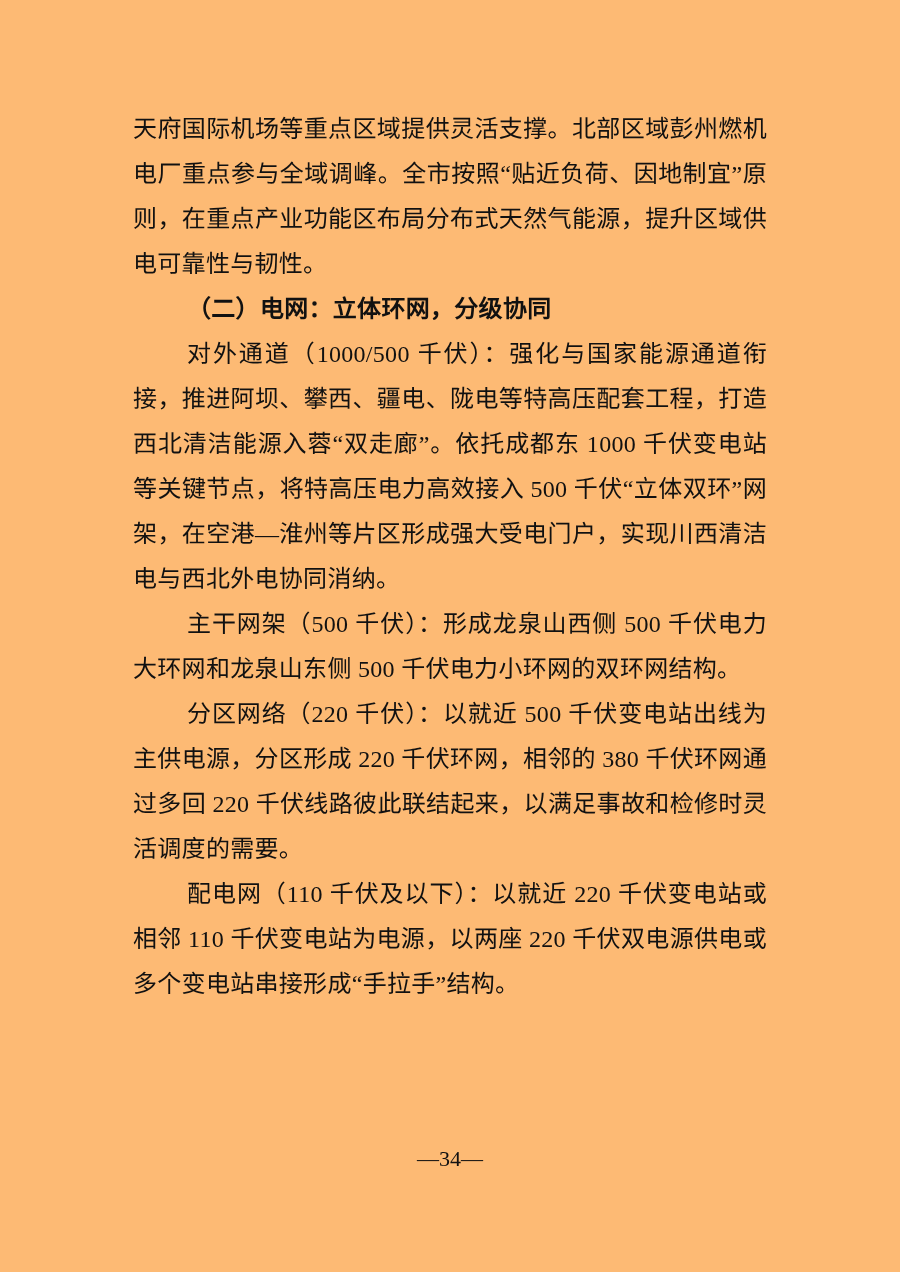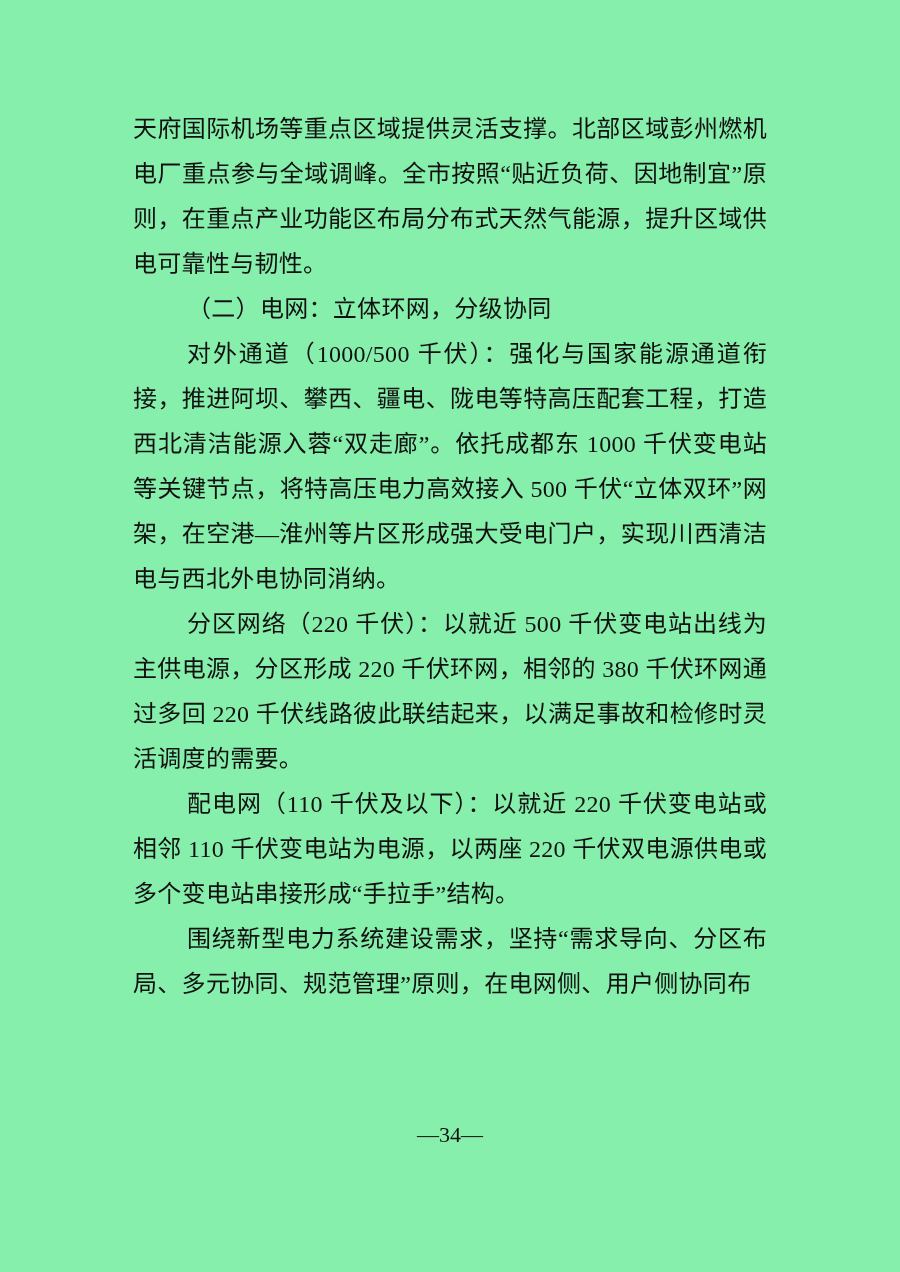--- a/index.html
+++ b/index.html
@@ -11,21 +11,21 @@
     width: 900px;
     height: 1272px;
     position: relative;
     font-family: "Liberation Serif", "DejaVu Serif", serif;
     color: #111111;
     overflow: hidden;
   }
   .page {
     position: absolute;
     inset: 0;
-    background: #86efac;
+    background: #fdba74;
   }
   .content {
     position: absolute;
     left: 133px;
     top: 107px;
     width: 634px;
     font-size: 24px;
     line-height: 45px;
     letter-spacing: 0.3px;
     text-align: justify;
@@ -35,41 +35,41 @@
     margin: 0;
     text-indent: 54px;
   }
   .para.no-indent {
     text-indent: 0;
   }
   .heading {
     margin: 0;
     font-size: 24px;
     line-height: 45px;
-    font-weight: normal;
+    font-weight: bold;
     text-indent: 54px;
   }
   .footer {
     position: absolute;
     left: 0;
-    top: 1120px;
+    top: 1144px;
     width: 100%;
     text-align: center;
     font-size: 22px;
     line-height: 30px;
     letter-spacing: 0;
     color: #111111;
   }
 </style>
 </head>
 <body>
 
 <div class="page">
   <div class="content">
     <p class="para no-indent">天府国际机场等重点区域提供灵活支撑。北部区域彭州燃机电厂重点参与全域调峰。全市按照“贴近负荷、因地制宜”原则，在重点产业功能区布局分布式天然气能源，提升区域供电可靠性与韧性。</p>
     <h3 class="heading">（二）电网：立体环网，分级协同</h3>
     <p class="para">对外通道（1000/500 千伏）：强化与国家能源通道衔接，推进阿坝、攀西、疆电、陇电等特高压配套工程，打造西北清洁能源入蓉“双走廊”。依托成都东 1000 千伏变电站等关键节点，将特高压电力高效接入 500 千伏“立体双环”网架，在空港—淮州等片区形成强大受电门户，实现川西清洁电与西北外电协同消纳。</p>
+    <p class="para">主干网架（500 千伏）：形成龙泉山西侧 500 千伏电力大环网和龙泉山东侧 500 千伏电力小环网的双环网结构。</p>
     <p class="para">分区网络（220 千伏）：以就近 500 千伏变电站出线为主供电源，分区形成 220 千伏环网，相邻的 380 千伏环网通过多回 220 千伏线路彼此联结起来，以满足事故和检修时灵活调度的需要。</p>
     <p class="para">配电网（110 千伏及以下）：以就近 220 千伏变电站或相邻 110 千伏变电站为电源，以两座 220 千伏双电源供电或多个变电站串接形成“手拉手”结构。</p>
-    <p class="para">围绕新型电力系统建设需求，坚持“需求导向、分区布局、多元协同、规范管理”原则，在电网侧、用户侧协同布</p>
   </div>
   <div class="footer">—34—</div>
 </div>
 
 </body></html>

